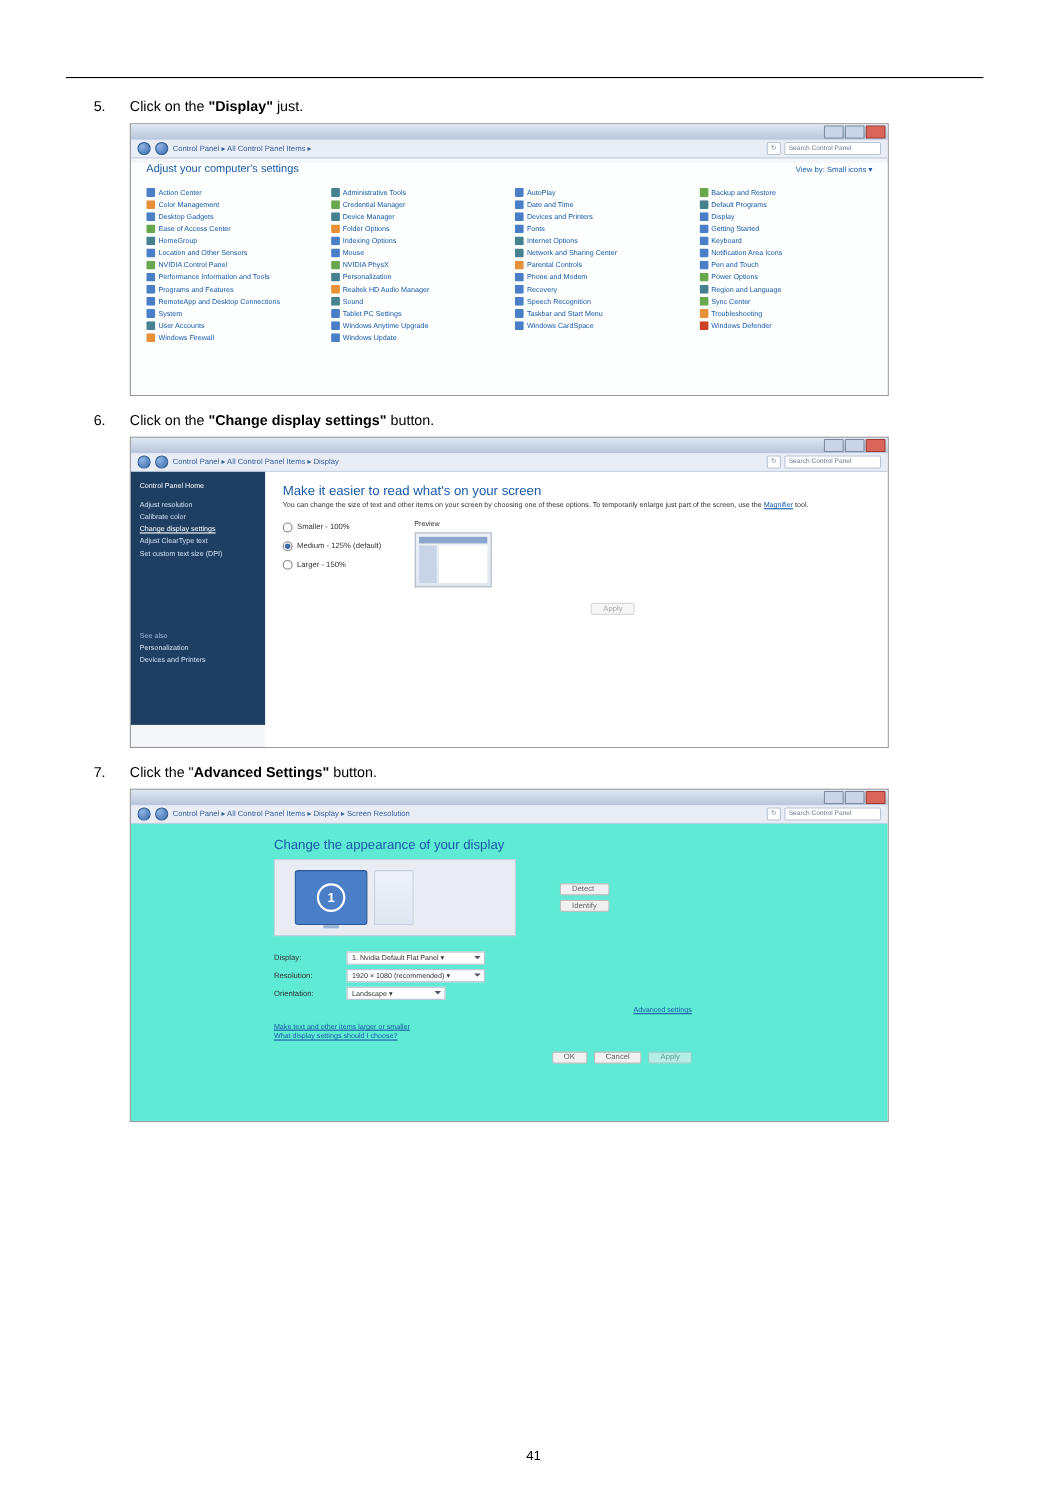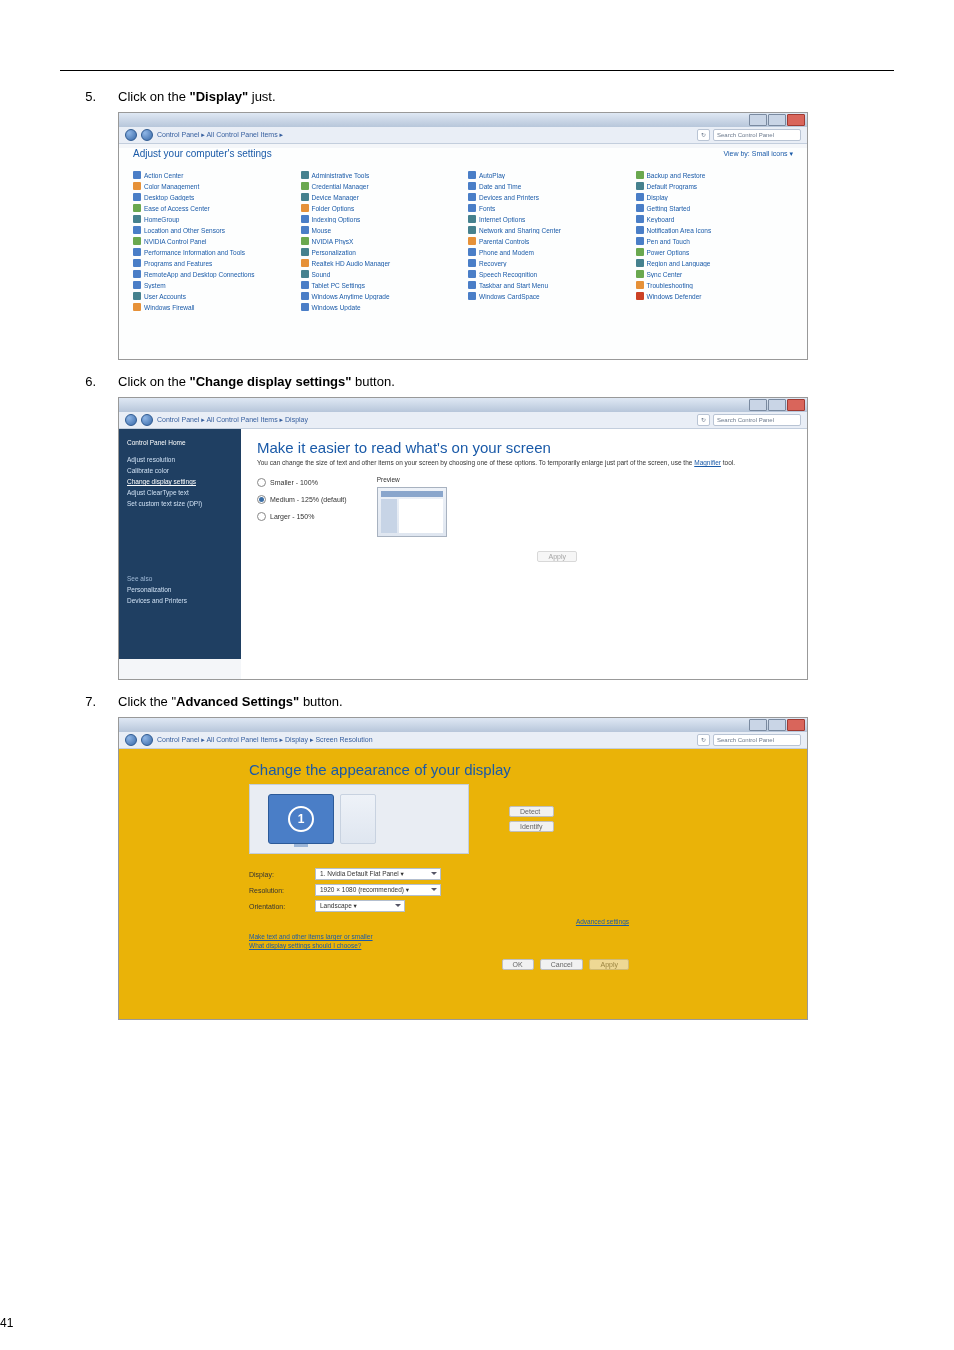--- a/index.html
+++ b/index.html
@@ -32,54 +32,54 @@
   .ic.teal{background:#45818e}
   .pad{height:40px}
   
   .side{width:122px;background:#1f3f62;padding:8px 8px;color:#cfe0f3;font-size:6.5px;line-height:1.7;float:left;min-height:230px;box-sizing:border-box}
   .side a{display:block;color:#cfe0f3}
   .side a.u{text-decoration:underline;color:#fff}
   .side a.b{color:#fff}
   .side .gap{height:60px}
   .side .hdr{color:#9fb9d6;margin-top:4px}
   .main2{margin-left:122px;padding:10px 16px;background:#fff;min-height:230px}
-  .h2{font-size:15px;color:#1a5aa8;margin-bottom:3px}
+  .h2{font-size:12px;color:#1a5aa8;margin-bottom:3px}
   .sub{font-size:6.5px;color:#333;margin-bottom:10px}
   .sub .lnk{color:#1a5aa8;text-decoration:underline}
   .opt-row{display:flex;gap:30px;font-size:7px}
   .opts{display:flex;flex-direction:column;gap:8px;margin-top:2px}
   .radio{display:flex;align-items:center;gap:4px;color:#333}
   .radio .dot{width:7px;height:7px;border:1px solid #888;border-radius:50%;display:inline-block;position:relative}
   .radio .dot.on::after{content:"";position:absolute;inset:1px;background:#3b6ea5;border-radius:50%}
   .prev-col{display:flex;flex-direction:column;align-items:flex-start;gap:4px}
   .prev-lbl{font-size:6.5px;color:#333}
   .prev-box{width:70px;height:50px;border:1px solid #a8b2c0;background:linear-gradient(#eef2f8,#dfe6f0);display:flex;flex-direction:column;padding:3px;box-sizing:border-box}
   .prev-box .bar{height:6px;background:#8aa6cc;margin-bottom:2px}
   .prev-box .body{flex:1;display:flex;gap:2px}
   .prev-box .le{width:16px;background:#c7d4e6}
   .prev-box .ri{flex:1;background:#fff}
   .btn{display:inline-block;font-size:7px;color:#666;background:#f1f1f1;border:1px solid #bfbfbf;border-radius:2px;padding:1px 10px}
   .apply-row{display:flex;justify-content:flex-end;margin-top:14px}
   
-  .main3{padding:12px 18px 18px 130px;background:#eab308;min-height:240px}
+  .main3{padding:12px 18px 18px 130px;background:#5eead4;min-height:240px}
   .mon-wrap{display:flex;align-items:center;gap:40px;margin:6px 0 14px 0}
   .mon-box{width:220px;height:70px;background:#e9edf3;border:1px solid #c4cedc;display:flex;align-items:center;justify-content:flex-start;padding-left:18px;box-sizing:border-box;gap:6px}
   .mon{width:64px;height:48px;background:#4a7ec7;border:1px solid #2c5a98;border-radius:3px;display:flex;align-items:center;justify-content:center;position:relative}
   .mon .num{width:22px;height:22px;border:2px solid #fff;border-radius:50%;color:#fff;font-size:12px;font-weight:bold;display:flex;align-items:center;justify-content:center}
   .mon .foot{position:absolute;bottom:-4px;left:50%;transform:translateX(-50%);width:14px;height:3px;background:#9bb4d6}
   .mon2{width:34px;height:48px;border:1px solid #c8d2e0;border-radius:2px;background:linear-gradient(#eef2f8,#dfe6f0)}
   .btn-stack{display:flex;flex-direction:column;gap:4px}
   .kv{display:flex;align-items:center;gap:10px;font-size:7px;margin:4px 0}
   .kv .k{width:56px;color:#333}
   .kv .sel{border:1px solid #b4bfcf;background:#fff;font-size:6.5px;color:#333;padding:1px 14px 1px 4px;position:relative;min-width:126px;box-sizing:border-box}
   .kv .sel::after{content:"";position:absolute;right:3px;top:3px;border:3px solid transparent;border-top-color:#556}
   .adv{text-align:right;font-size:6.5px;color:#1a5aa8;margin:6px 0 8px 0;text-decoration:underline}
   .lk{font-size:6.5px;color:#1a5aa8;text-decoration:underline;margin:2px 0}
   .btnrow{display:flex;justify-content:flex-end;gap:6px;margin-top:10px}
-  .pgnum{position:absolute;bottom:20px;left:0;right:0;font-size:12px}
+  .pgnum{position:absolute;bottom:20px;left:16px;right:0;text-align:center;font-size:12px}
   .clearfix::after{content:"";display:block;clear:both}
 </style>
 </head>
 <body>
 
 <div class="page">
   <hr class="top">
 
   <div class="step-row">
     <div class="step-num">5.</div>

